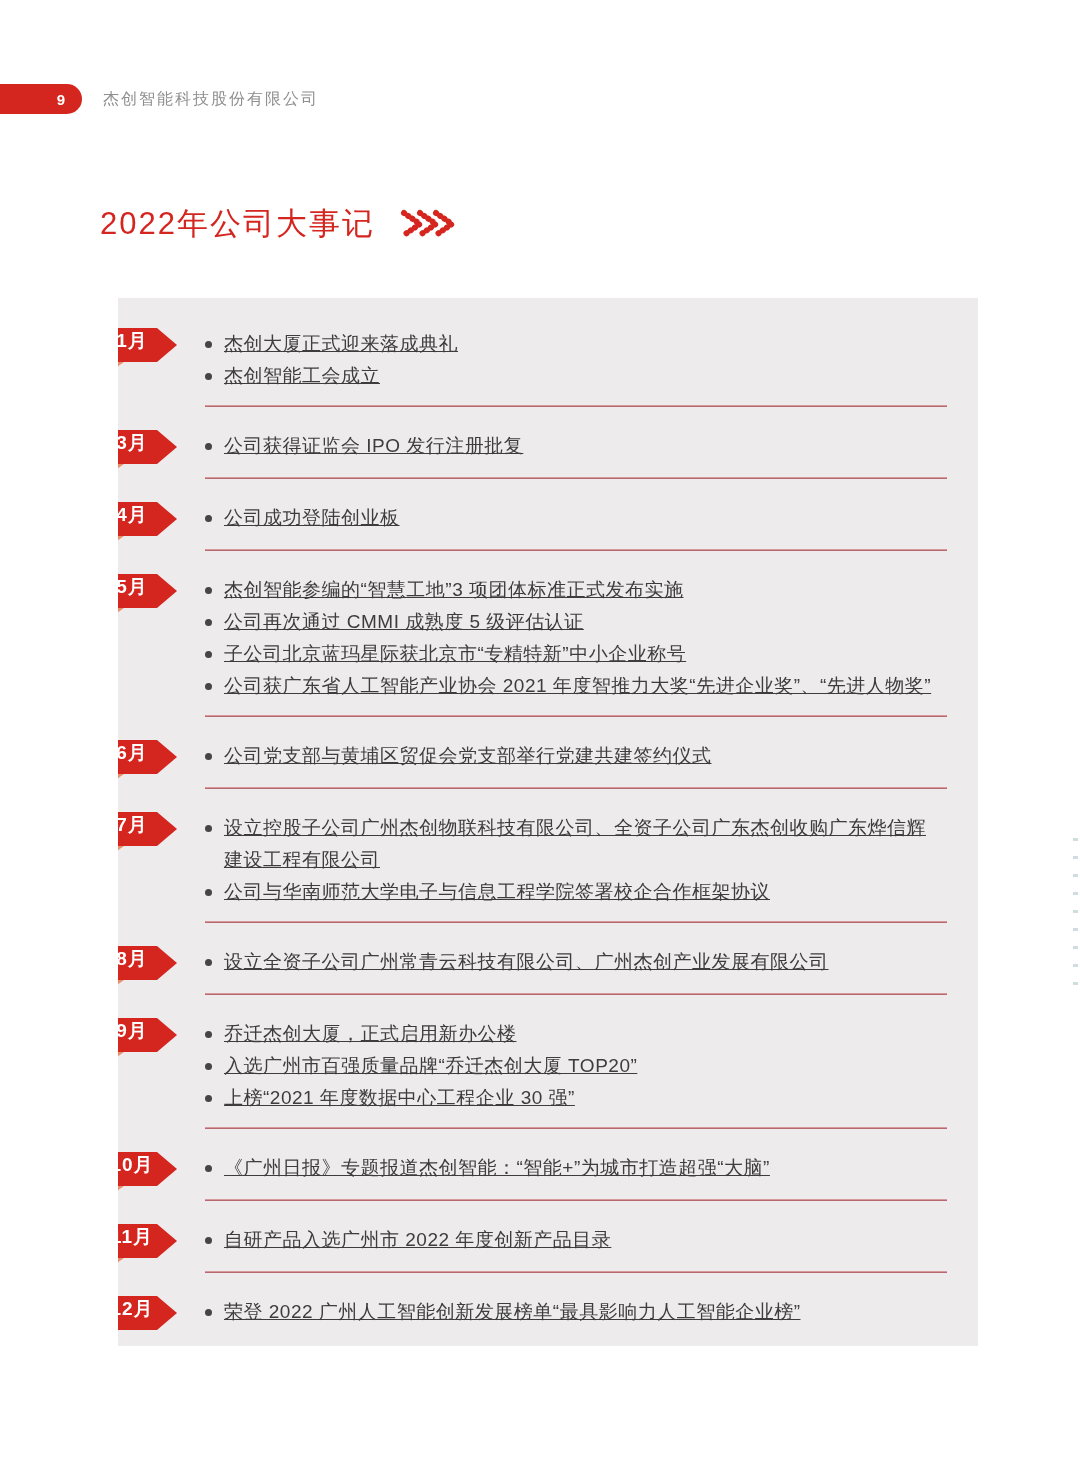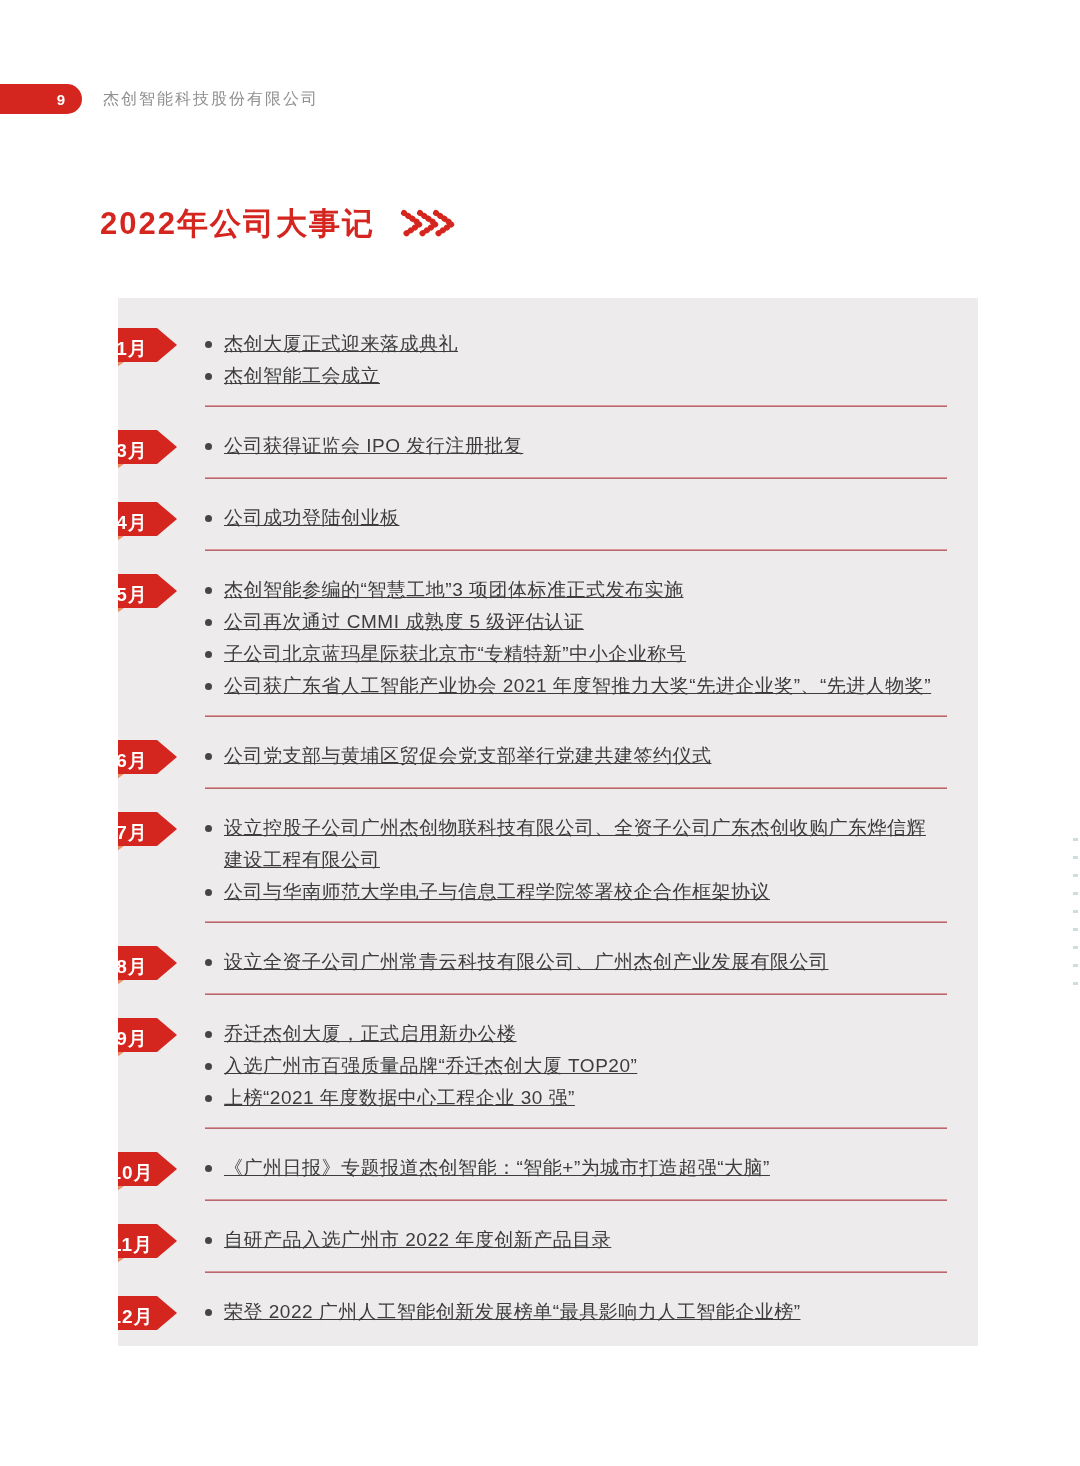--- a/index.html
+++ b/index.html
@@ -25,34 +25,34 @@
   .hdr-company{
     position:absolute;left:103px;top:89px;
     font-size:16px;color:var(--hdr-gray);letter-spacing:2px;
   }
   
   .title-row{
     position:absolute;left:100px;top:203px;
     display:flex;align-items:center;gap:24px;
   }
   .title-row h1{
-    font-size:31px;font-weight:bold;color:var(--red);letter-spacing:2px;
+    font-size:31px;font-weight:normal;color:var(--red);letter-spacing:2px;
   }
   
   .panel{
     position:absolute;left:118px;top:298px;width:860px;height:1048px;
     background:var(--panel);overflow:hidden;
   }
   .sec{display:flex;align-items:flex-start;margin-top:23px;}
   .sec.first{margin-top:30px;}
   .badge-col{flex:0 0 102px;margin-left:-15px;position:relative;}
   .badge-shape{
     width:74px;height:34px;background:var(--red);
     clip-path:polygon(0 0,54px 0,74px 17px,54px 34px,0 34px);
-    display:flex;align-items:flex-end;justify-content:center;
+    display:flex;align-items:flex-start;justify-content:center;
     padding-right:16px;color:#fff;font-weight:bold;font-size:19px;
     letter-spacing:1px;
   }
   .fold{
     position:absolute;left:0;top:34px;width:0;height:0;
     border-top:15px solid var(--fold);border-right:21px solid transparent;
   }
   .events{flex:1;padding-right:36px;}
   .bullet{display:flex;align-items:flex-start;}
   .dot{

